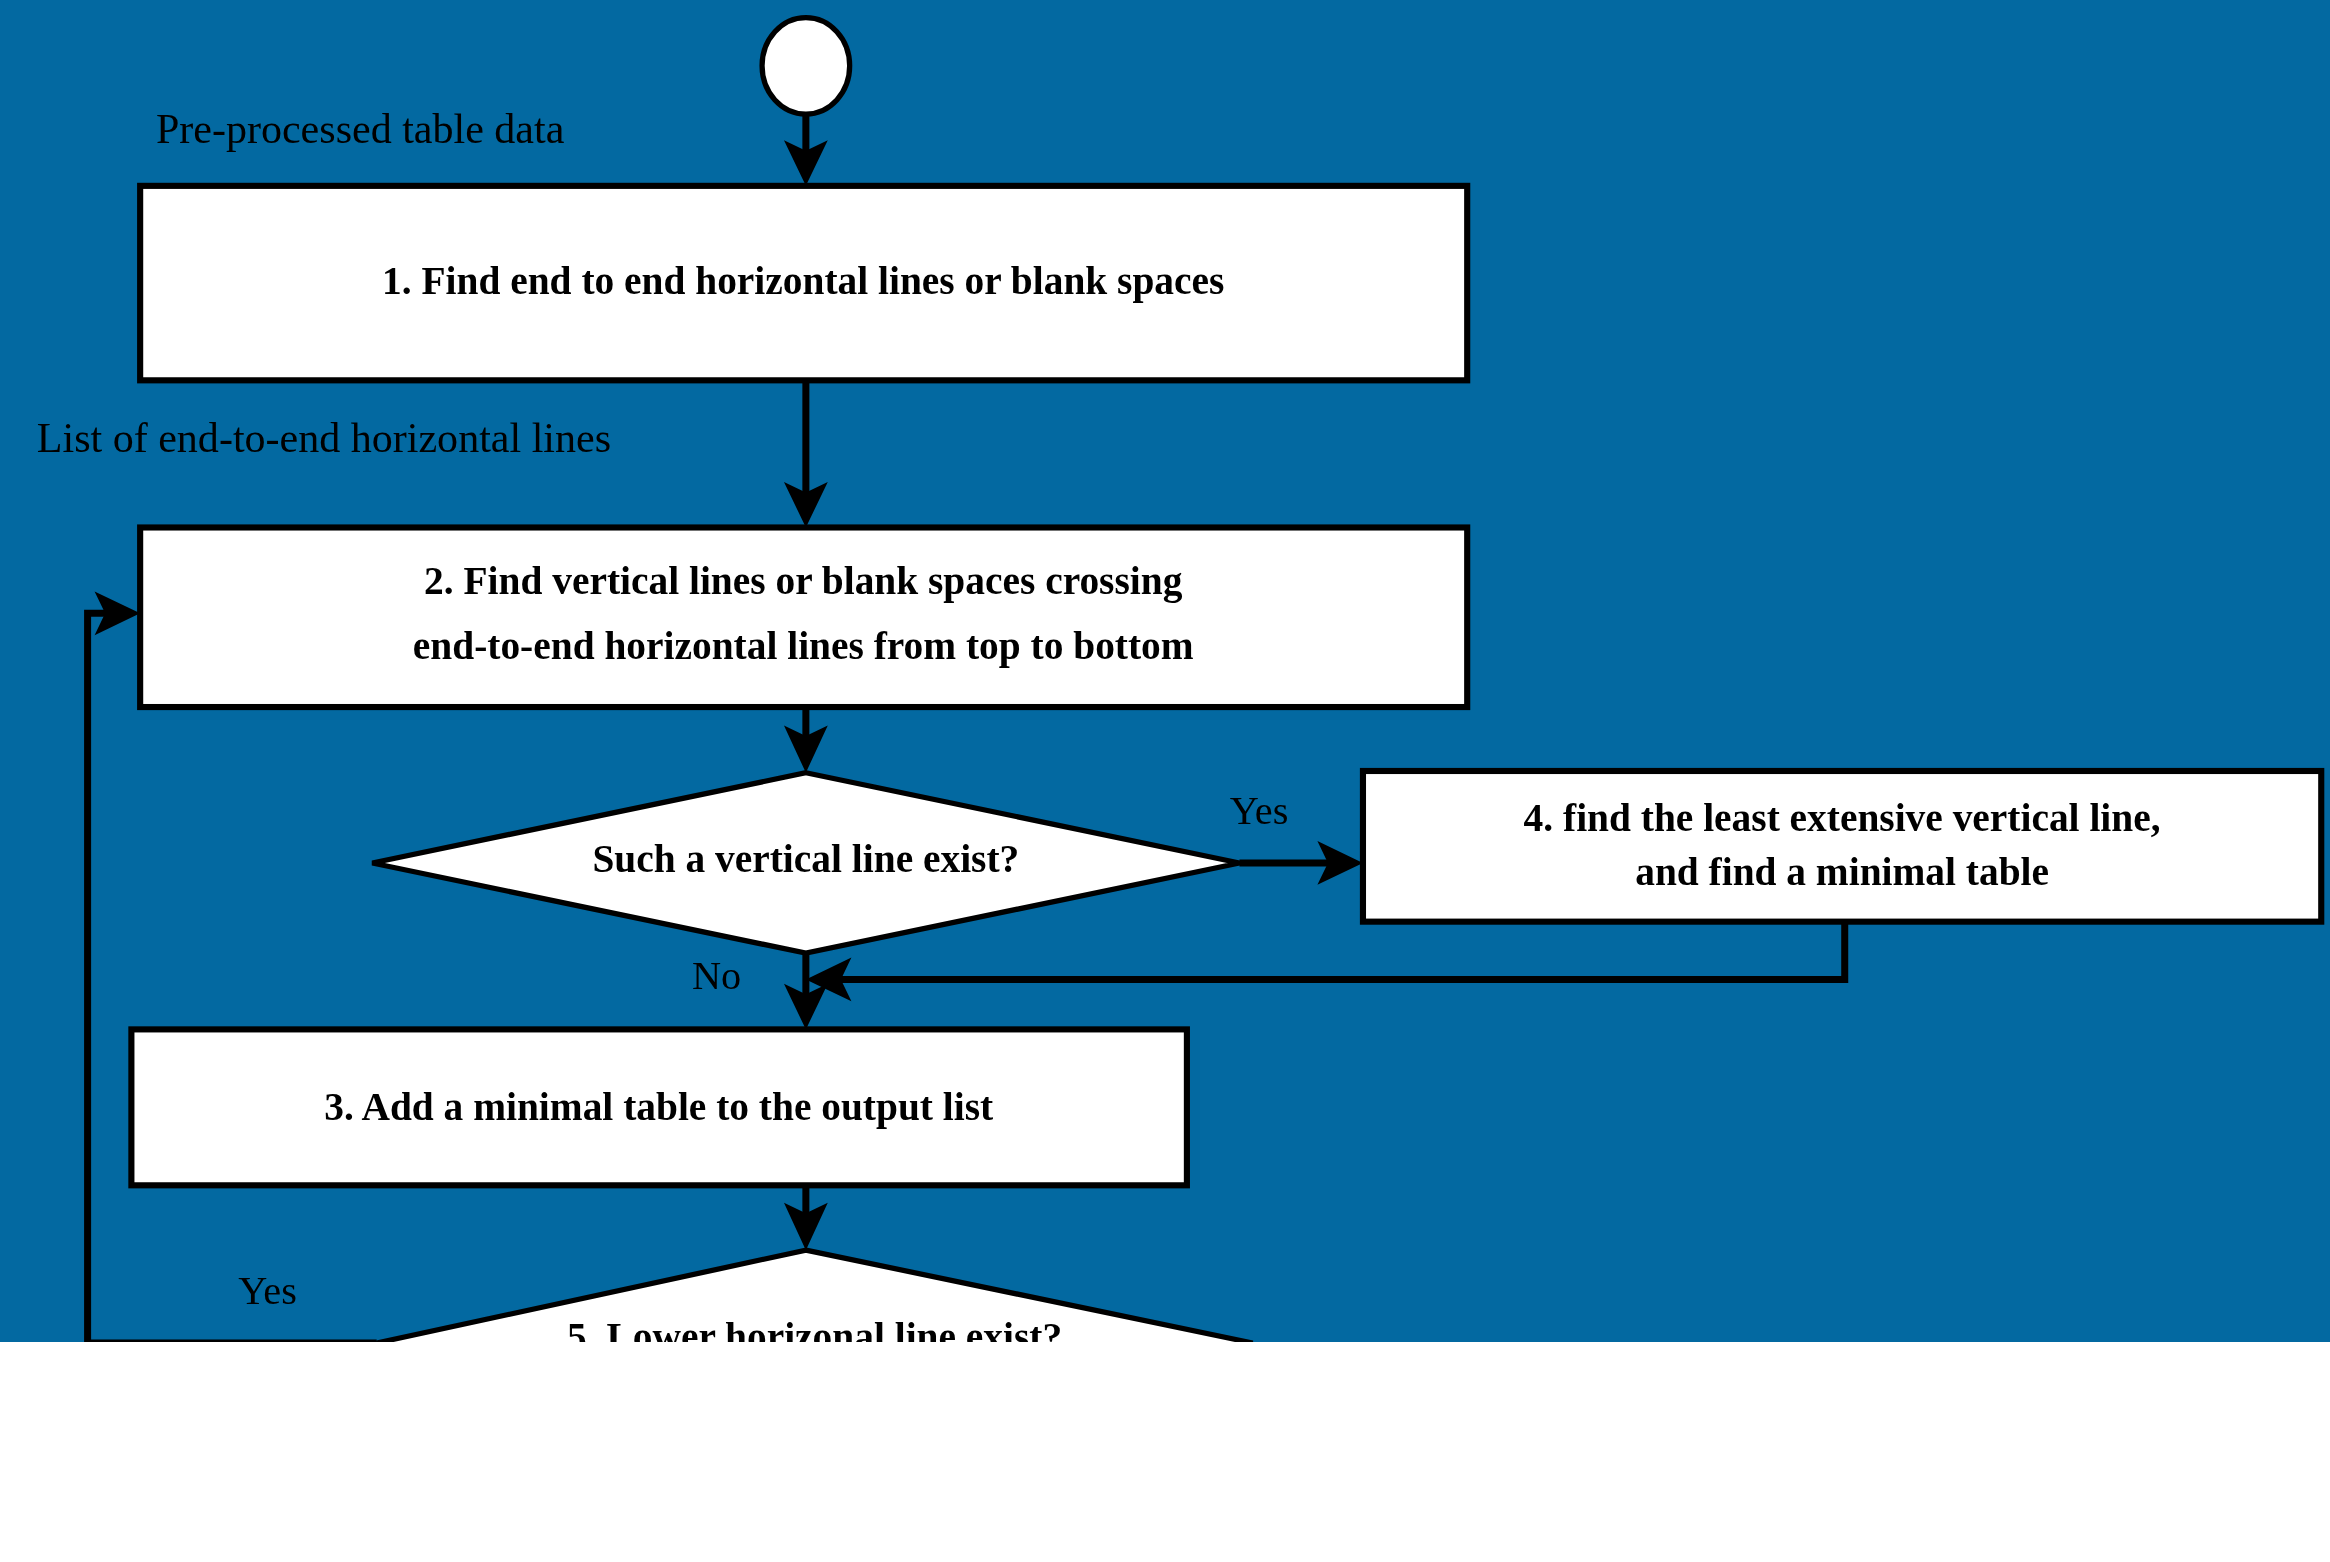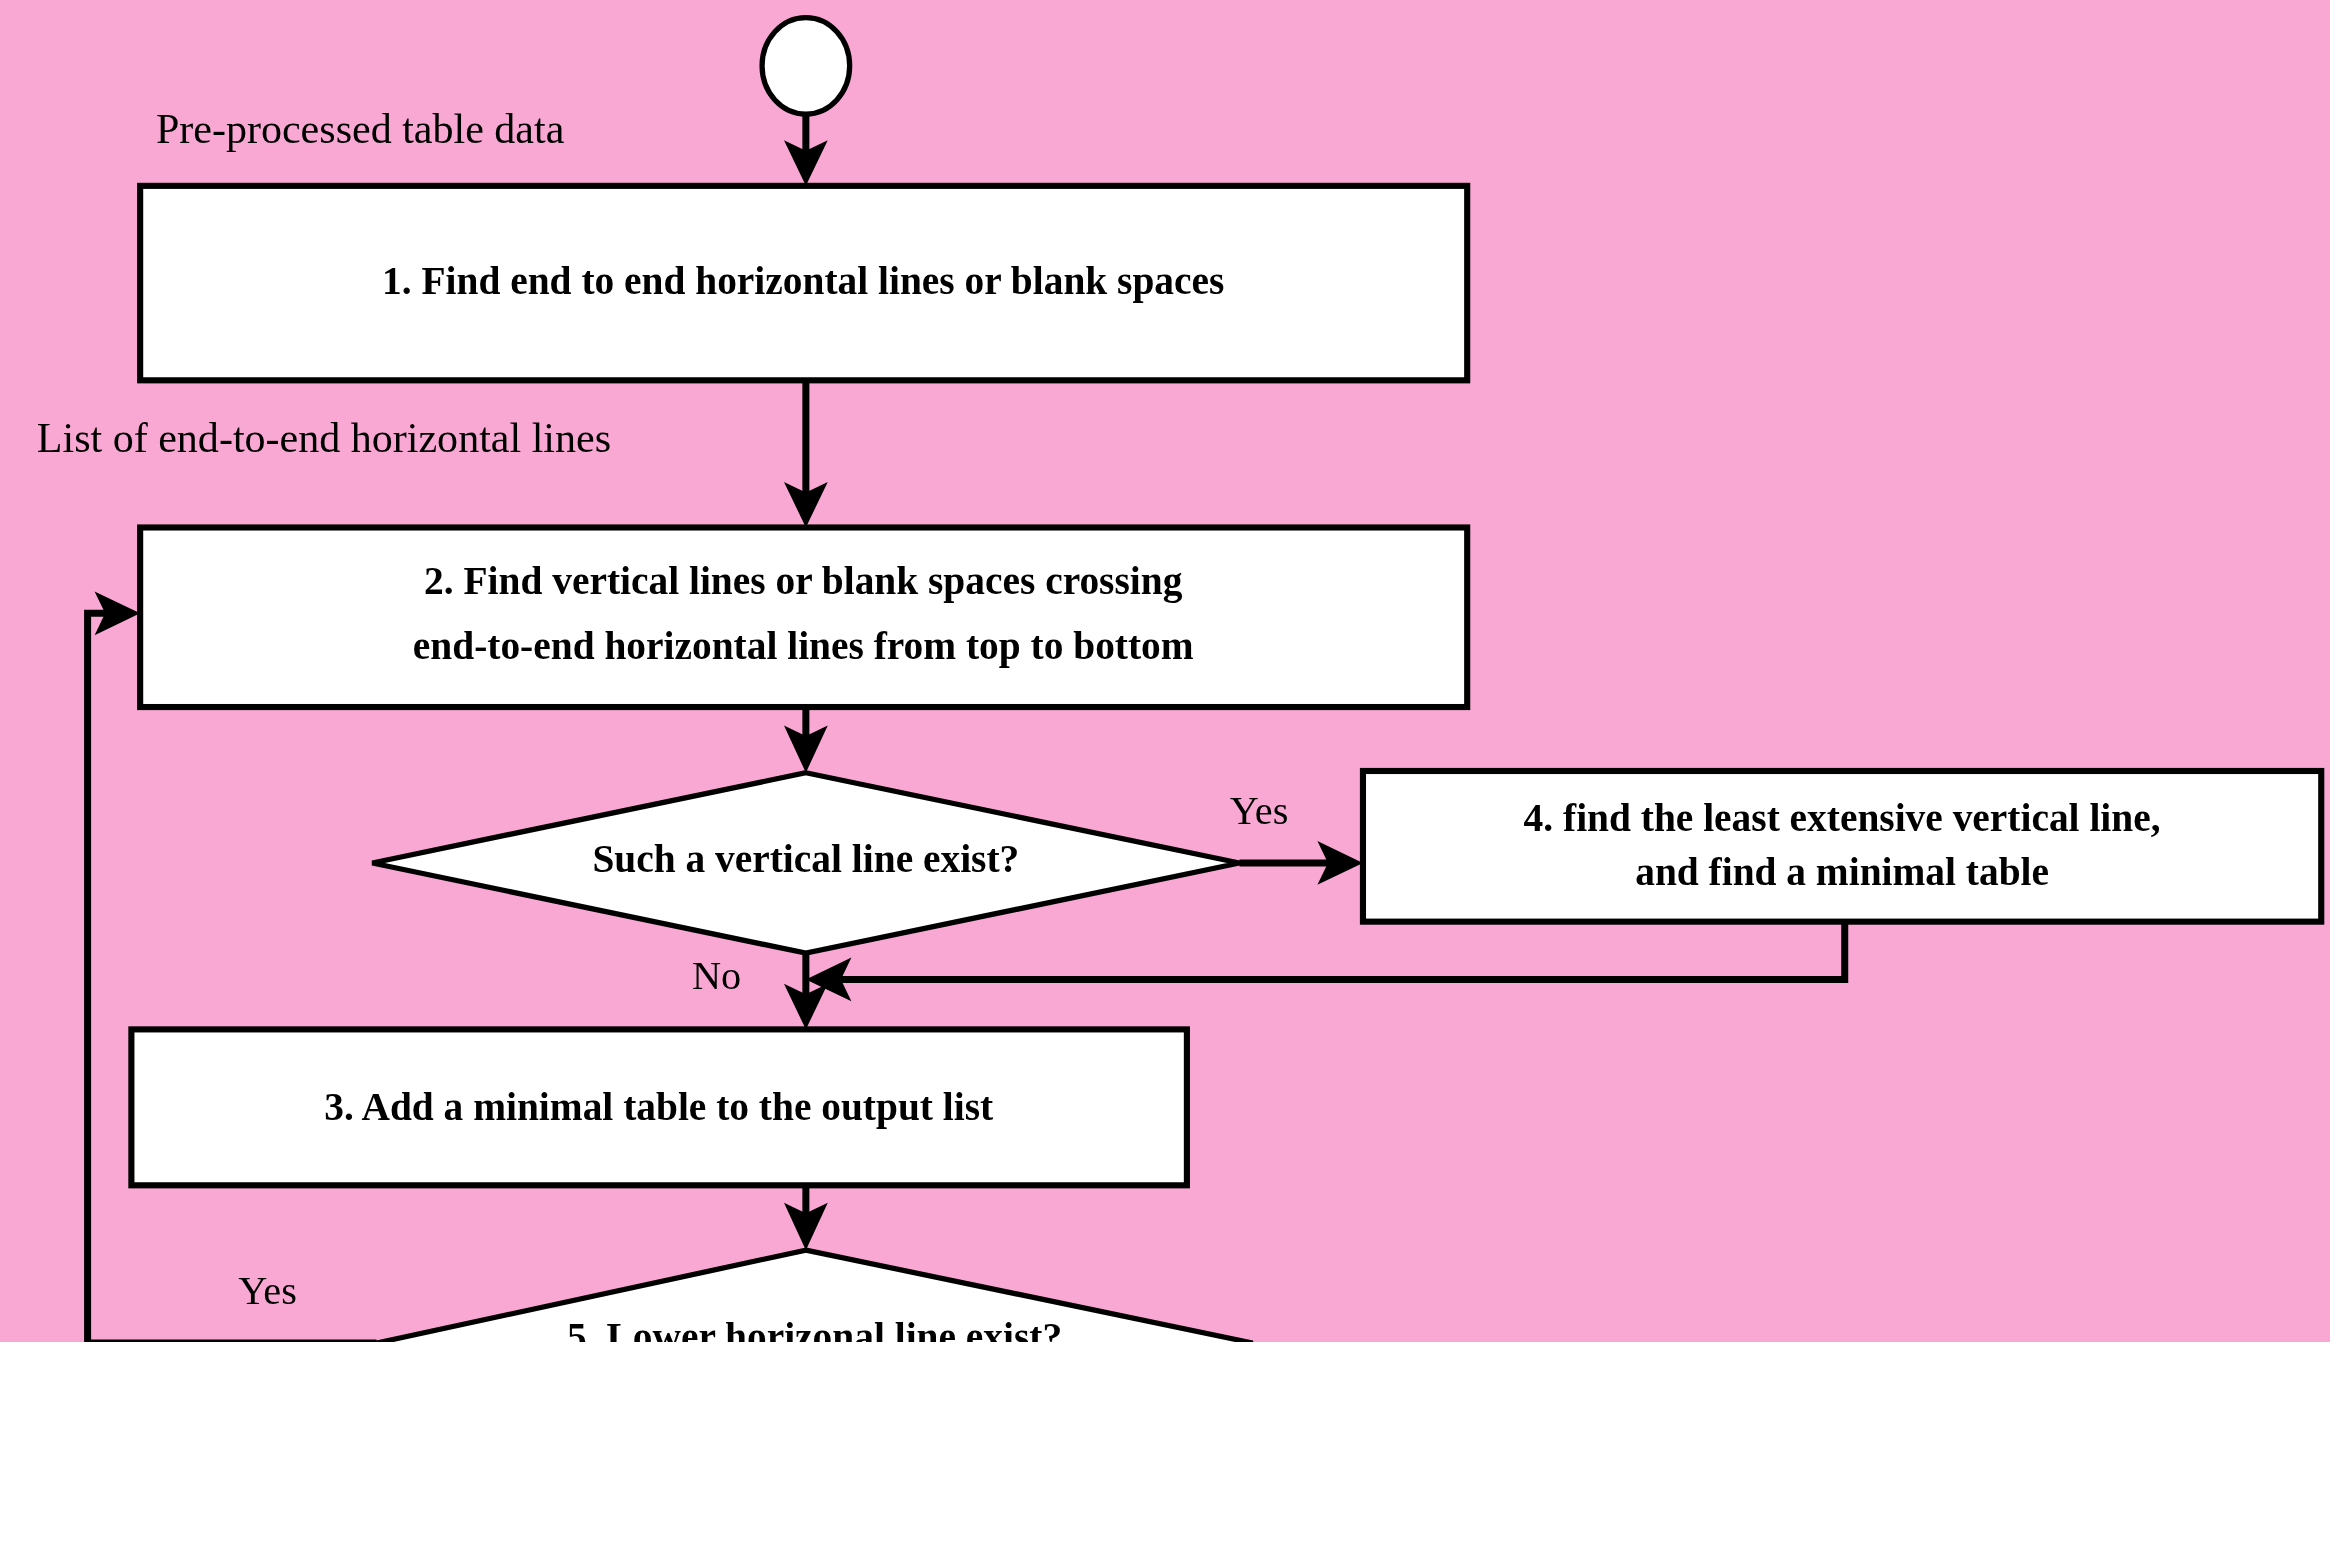--- a/index.html
+++ b/index.html
@@ -7,21 +7,21 @@
     padding: 0;
     background: #ffffff;
   }
   body {
     font-family: "Liberation Serif", "DejaVu Serif", serif;
   }
   #flowchart-root {
     position: relative;
     width: 2330px;
     height: 1342px;
-    background: #f9a8d4;
+    background: #0369a1;
     overflow: hidden;
   }
   svg#flow-svg {
     position: absolute;
     top: 0;
     left: 0;
     width: 2330px;
     height: 1563px;
   }
   .shape-stroke {

